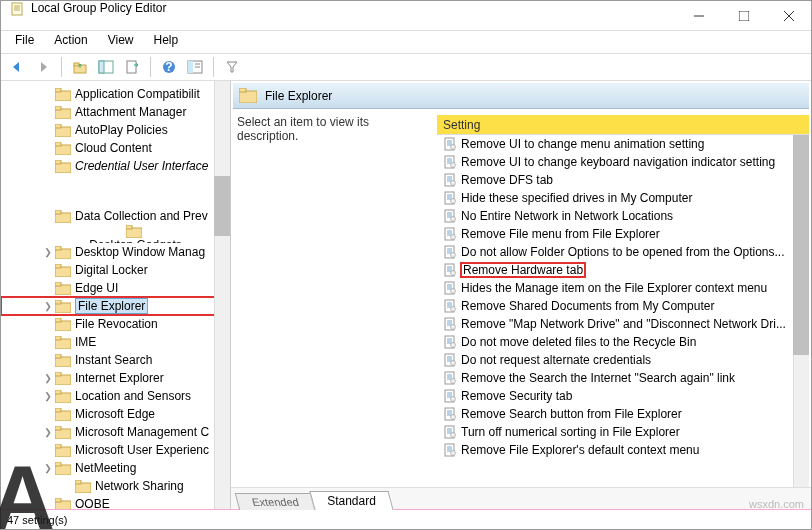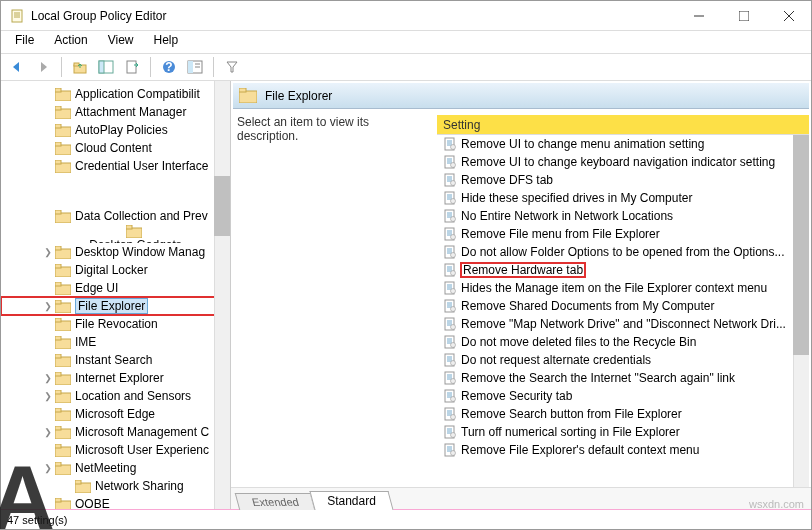--- a/index.html
+++ b/index.html
@@ -1,17 +1,17 @@
 <!DOCTYPE html>
 <html><head>
 <meta charset="utf-8">
 <style>
 * { box-sizing: border-box; margin: 0; padding: 0; font-family: "Segoe UI", Tahoma, sans-serif; font-size: 12px; }
 body { background: #fff; width: 812px; height: 530px; border: 1px solid #999; display: flex; flex-direction: column; overflow: hidden; }
-.titlebar { height: 30px; display: flex; align-items: center; padding: 0 0 0 8px; border-bottom: 1px solid #ddd; }
+.titlebar { height: 30px; display: flex; padding: 0 0 0 8px; border-bottom: 1px solid #ddd; }
 .titlebar .icon { width: 16px; height: 16px; margin-right: 6px; }
 .titlebar .title { flex: 1; }
 .titlebar .winbtn { width: 45px; height: 30px; display: flex; align-items: center; justify-content: center; }
 .menubar { height: 22px; display: flex; align-items: flex-start; padding: 0 4px; }
 .menubar .menu { padding: 2px 10px; }
 .toolbar { height: 28px; display: flex; align-items: center; padding: 2px 4px; border-top: 1px solid #ddd; border-bottom: 1px solid #ddd; gap: 2px; }
 .toolbar .sep { width: 1px; height: 20px; background: #ccc; margin: 0 4px; }
 .tbtn { width: 24px; height: 24px; display: flex; align-items: center; justify-content: center; border: 1px solid transparent; }
 .content { flex: 1; display: flex; min-height: 0; }
 .tree { width: 230px; border-right: 1px solid #ccc; overflow: hidden; position: relative; padding-top: 4px; }
@@ -160,21 +160,21 @@
         <span class="label">AutoPlay Policies</span>
       </div>
       <div class="titem" style="padding-left: 40px;">
         <span style="width:14px;display:inline-block;text-align:center;color:#888;font-size:9px;"></span>
         <span class="folder"><svg width="16" height="13">
             <rect x="0" y="3" width="16" height="10" fill="#f7dd9a" stroke="#c8a84a"></rect>
             <rect x="0" y="0" width="6" height="4" fill="#f7dd9a" stroke="#c8a84a"></rect>
           </svg></span>
         <span class="label">Cloud Content</span>
       </div>
-      <div class="titem" style="padding-left: 40px;">
+      <div class="titem" style="padding-left: 40px; font-style: italic;">
         <span style="width:14px;display:inline-block;text-align:center;color:#888;font-size:9px;"></span>
         <span class="folder"><svg width="16" height="13">
             <rect x="0" y="3" width="16" height="10" fill="#f7dd9a" stroke="#c8a84a"></rect>
             <rect x="0" y="0" width="6" height="4" fill="#f7dd9a" stroke="#c8a84a"></rect>
           </svg></span>
         <span class="label">Credential User Interface</span>
       </div>
       <div class="titem" style="padding-left: 40px; margin-top: 32px;">
         <span style="width:14px;display:inline-block;text-align:center;color:#888;font-size:9px;"></span>
         <span class="folder"><svg width="16" height="13">

